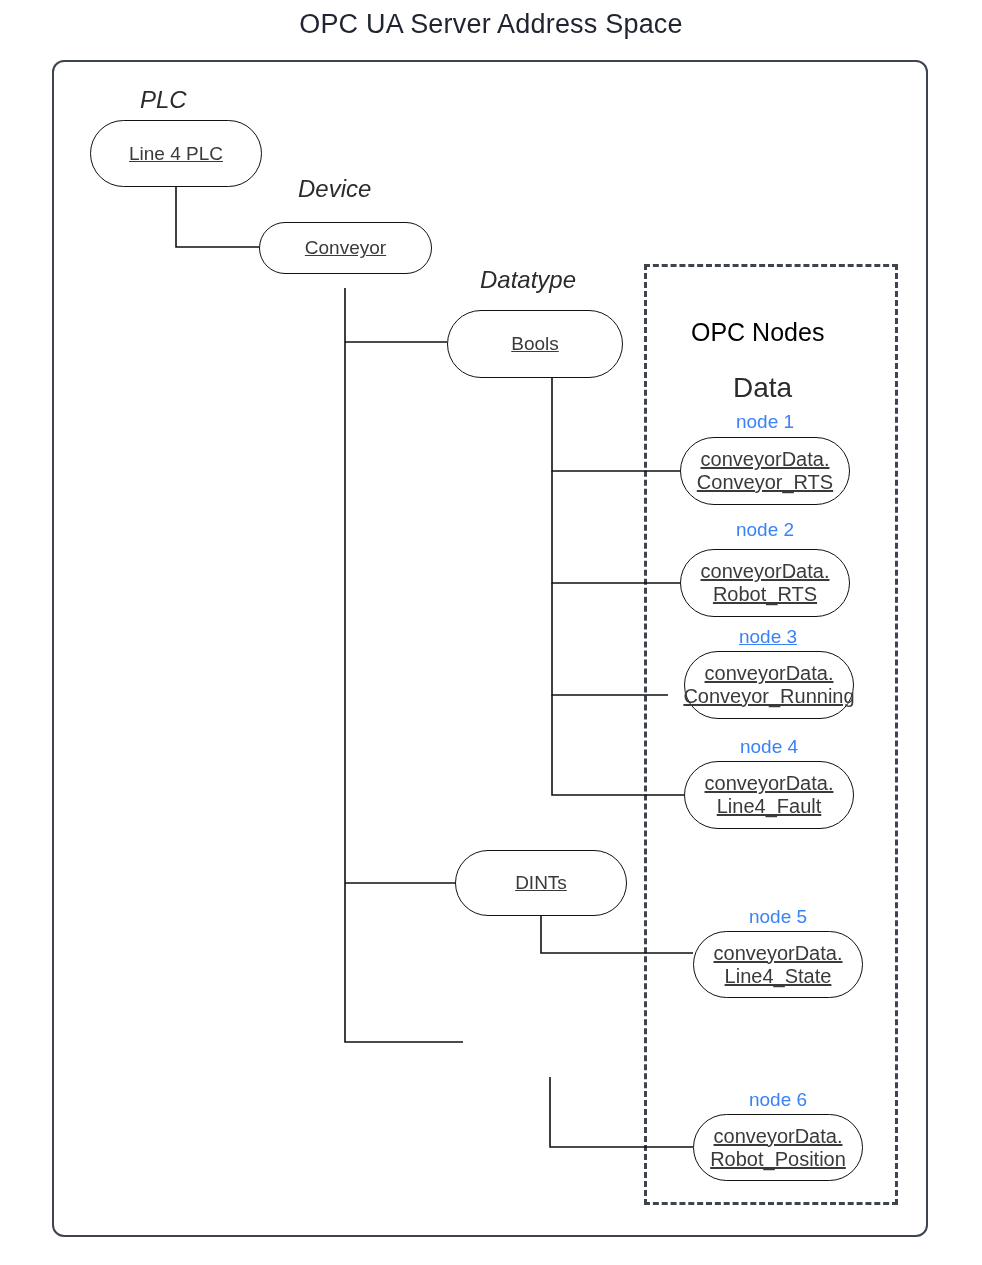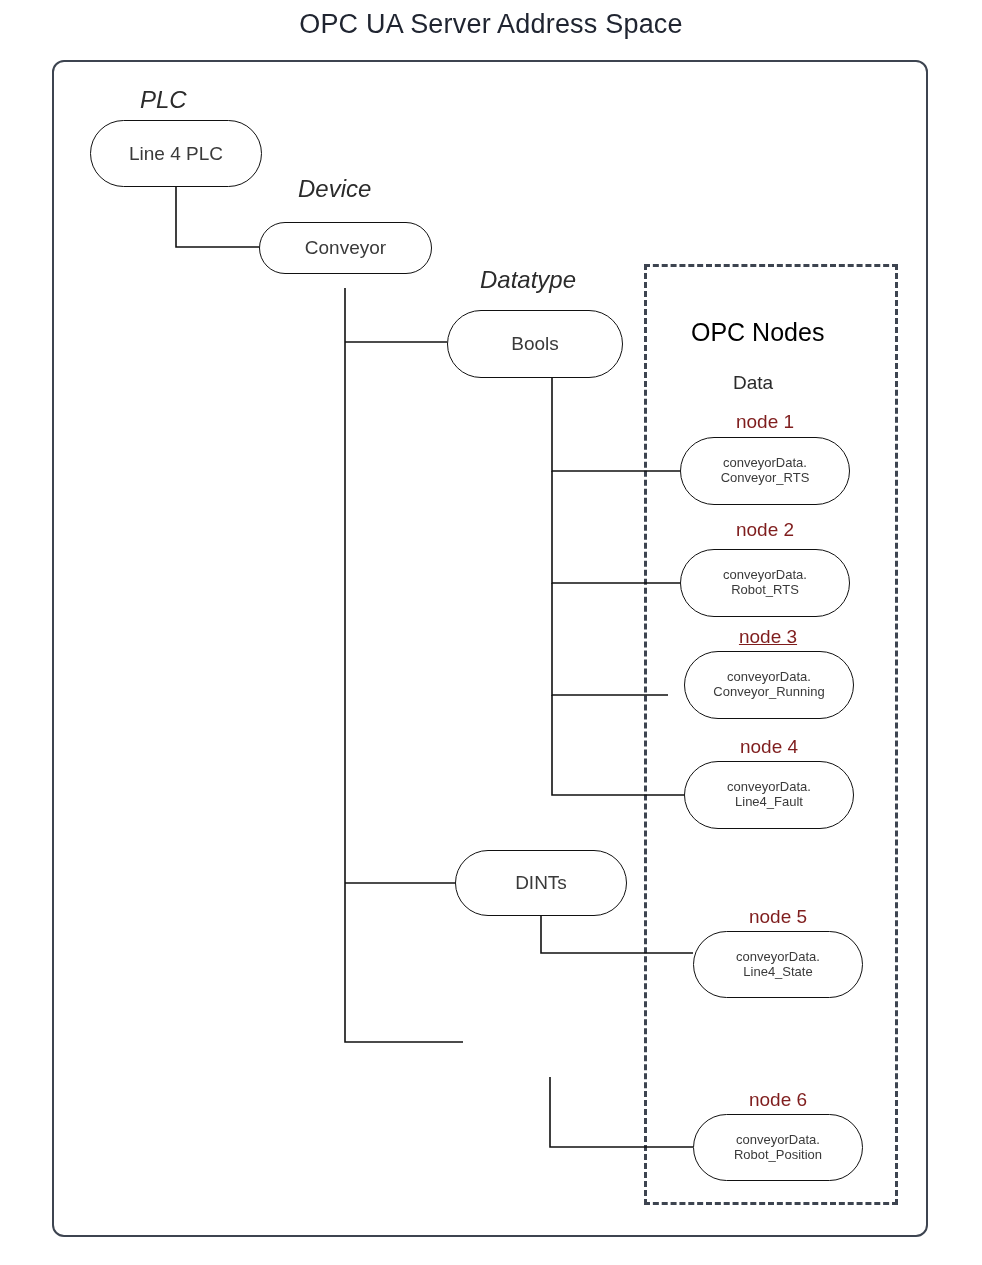--- a/index.html
+++ b/index.html
@@ -57,49 +57,49 @@
     display: flex;
     align-items: center;
     justify-content: center;
     text-align: center;
     font-size: 19px;
     color: #3a3a3a;
     line-height: 1.13;
     white-space: nowrap;
     z-index: 5;
   }
-  .pill.two-line { font-size: 13px; }
-  .pill span { display: block; }
+  .pill.two-line { font-size: 20px; }
+  .pill span { display: block; text-decoration: underline; }
   .group-label {
     position: absolute;
     font-size: 24px;
     color: #2b2b2b;
     white-space: nowrap;
     text-align: center;
     font-style: italic;
   }
   .node-label {
     position: absolute;
     font-size: 19px;
-    color: #7f1d1d;
+    color: #3b82f6;
     white-space: nowrap;
     text-align: center;
     z-index: 6;
   }
   .opc-label {
     position: absolute;
     font-size: 25px;
     color: #000000;
     white-space: nowrap;
     text-align: center;
     z-index: 6;
   }
   .data-label {
     position: absolute;
-    font-size: 19px;
+    font-size: 28px;
     color: #2b2b2b;
     white-space: nowrap;
     z-index: 6;
   }
   svg.wires {
     position: absolute;
     left: 0;
     top: 0;
     width: 982px;
     height: 1265px;

